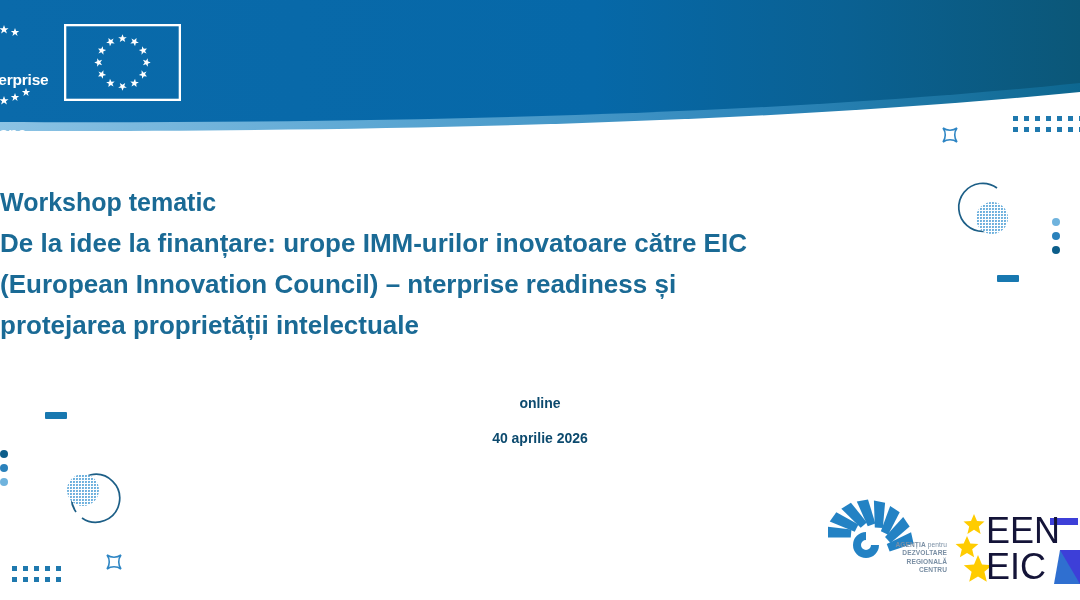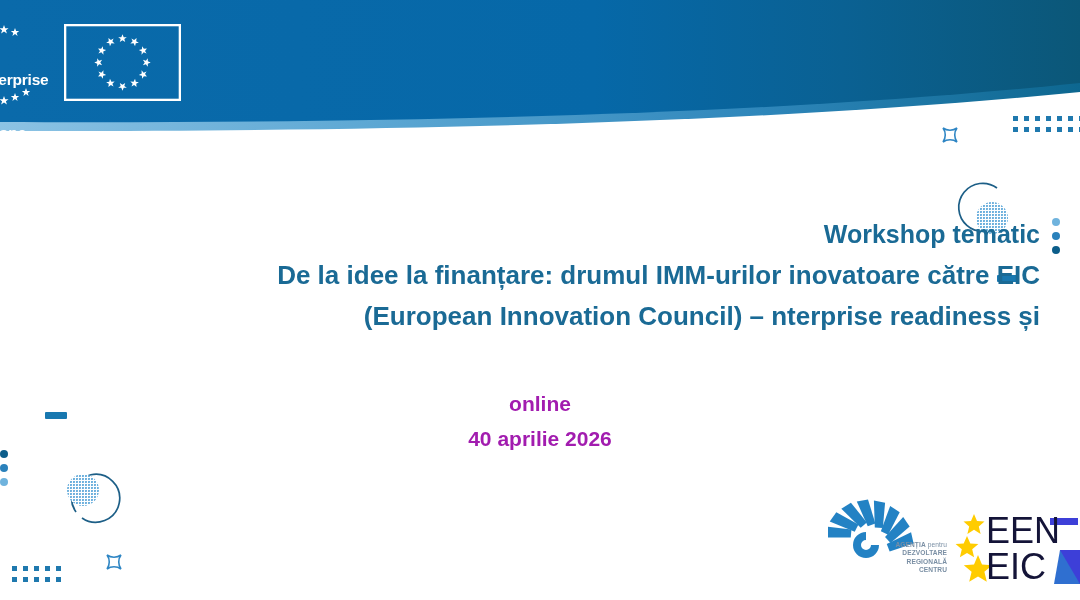--- a/index.html
+++ b/index.html
@@ -21,40 +21,39 @@
     position:absolute; left:-16px; top:36px;
     color:#ffffff; font-size:15.5px; font-weight:700; line-height:17.5px;
     letter-spacing:-0.2px; white-space:pre;
   }
   
   .eu-flag { position:absolute; left:64px; top:24px; width:117px; height:77px; }
 
   
   .title-block {
     position:absolute; left:0; top:182px; width:1040px;
-    text-align:right;
-    margin-top:32px;
+    text-align:left;
   }
   .title-line {
     color:#1a6a95;
     font-weight:700;
     font-size:26px;
     line-height:41px;
     white-space:nowrap;
   }
   .title-line.l1 { font-size:25px; }
 
   
   .sub-block {
     position:absolute; left:0; top:386px; width:1080px; text-align:center;
   }
   .sub-line {
-    color:#a21caf;
+    color:#0c4a6e;
     font-weight:700;
-    font-size:21px;
+    font-size:14px;
     line-height:35px;
   }
   .dot-grid { position:absolute; }
   .dot-grid i {
     position:absolute; width:5px; height:5px; background:#1f79ae; display:block;
   }
   .vdots { position:absolute; }
   .vdots i { position:absolute; border-radius:50%; display:block; }
   .dash {
     position:absolute; background:#1878b0; border-radius:1px;
@@ -239,22 +238,23 @@
       <i style="left:44px; top:0px;"></i>
     <i style="left:0px;  top:11px;"></i>
       <i style="left:11px; top:11px;"></i>
       <i style="left:22px; top:11px;"></i>
     <i style="left:33px; top:11px;"></i>
       <i style="left:44px; top:11px;"></i>
   </div>
 
   <div class="title-block">
     <div class="title-line l1">Workshop tematic</div>
-    <div class="title-line">De la idee la finanțare: drumul IMM-urilor inovatoare către EIC</div>
+    <div class="title-line">De la idee la finanțare: urope IMM-urilor inovatoare către EIC</div>
     <div class="title-line">(European Innovation Council) – nterprise readiness și</div>
+    <div class="title-line">protejarea proprietății intelectuale</div>
   </div>
 
   <div class="sub-block">
     <div class="sub-line">online</div>
     <div class="sub-line">40 aprilie 2026</div>
   </div>
 
   <svg class="adr-logo" viewBox="0 0 150 92">
     <g transform="translate(40,47)">
       <g fill="#2382c4">

